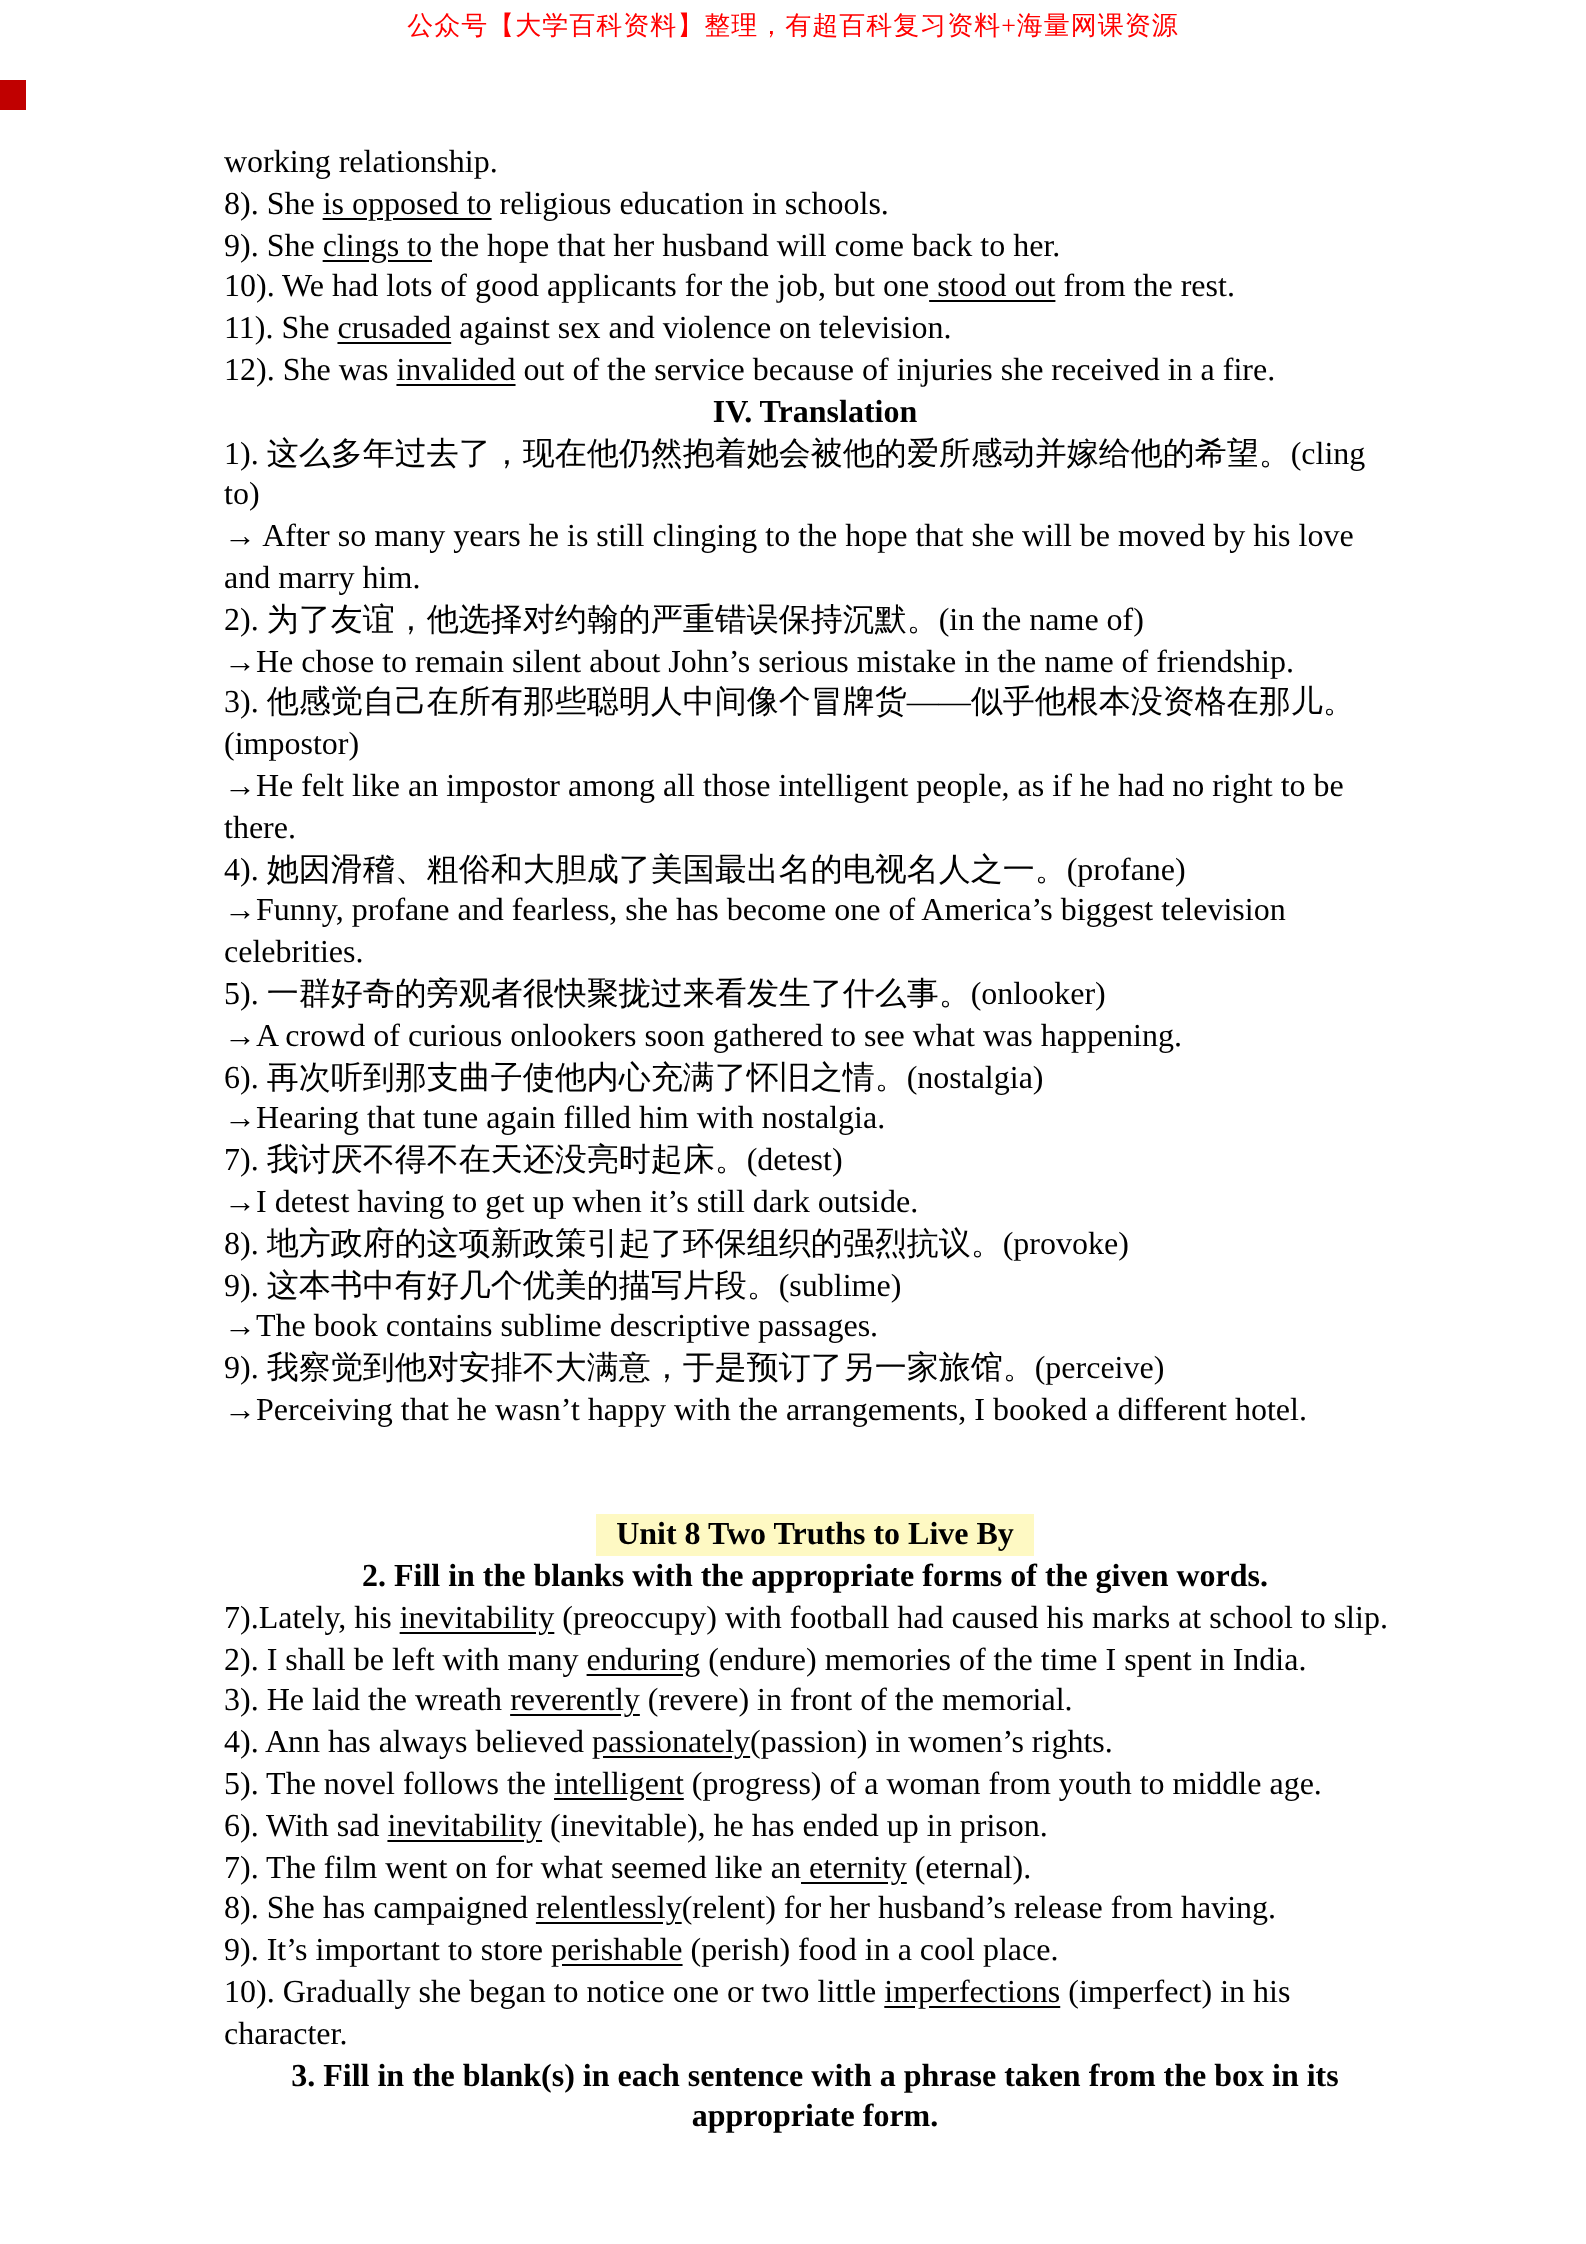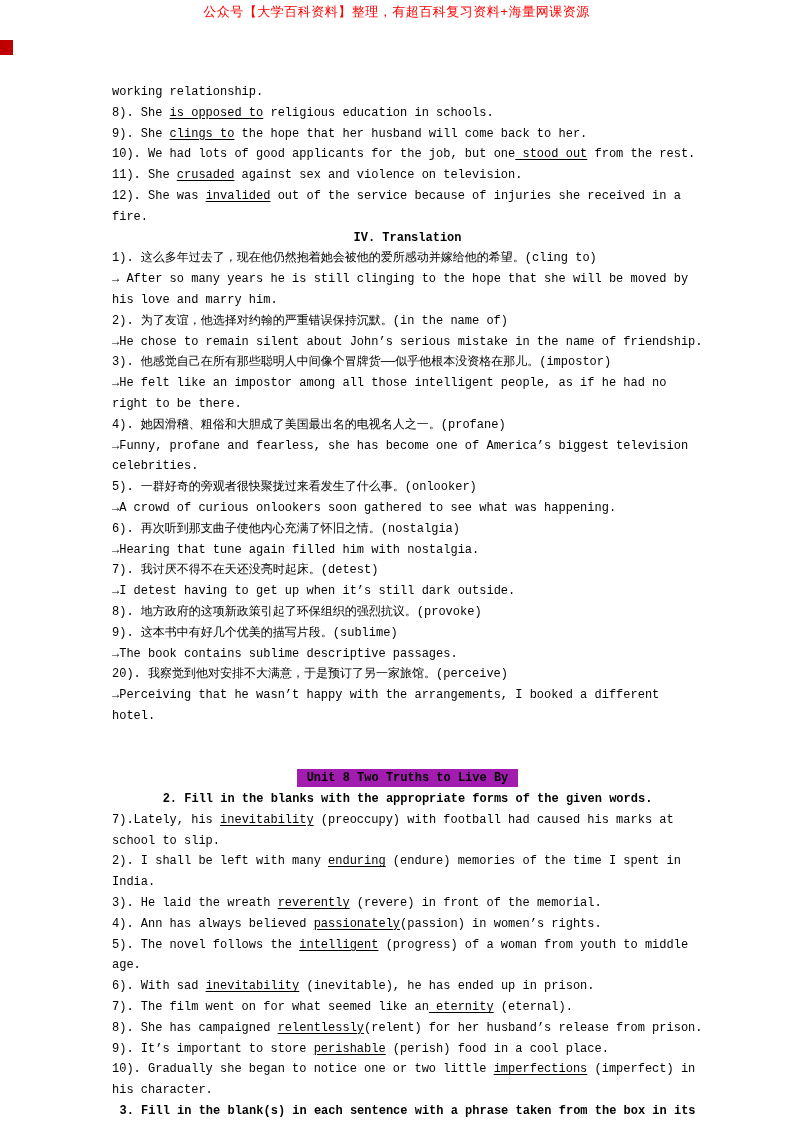--- a/index.html
+++ b/index.html
@@ -2,21 +2,21 @@
 <html><head>
 <meta charset="utf-8">
 <style>
   html, body { margin: 0; padding: 0; background: #ffffff; }
   .page {
     position: relative;
     width: 793px;
     height: 1122px;
     background: #ffffff;
     overflow: hidden;
-    font-family: Liberation Mono, monospace;
+    font-family: Liberation Serif, serif;
     color: #000000;
   }
   .watermark-header {
     position: absolute;
     top: 5px;
     left: 0;
     right: 0;
     text-align: center;
     font-size: 13px;
     line-height: 16px;
@@ -24,24 +24,24 @@
   }
   .red-mark {
     position: absolute;
     left: 0;
     top: 40px;
     width: 13px;
     height: 15px;
   }
   .doc-body {
     position: absolute;
-    top: 82px;
+    top: 72px;
     left: 112px;
     right: 90px;
-    font-size: 12px;
+    font-size: 16px;
     line-height: 20.8px;
   }
   p.line { margin: 0; }
   p.line.b { font-weight: bold; text-align: center; }
   p.line.c { text-align: center; }
   p.line.spacer { min-height: 20.8px; }
   .u { text-decoration: underline; text-underline-offset: 2px; }
   .unit-heading { margin-top: 9px; margin-bottom: 7px; }
   .hl-span { padding: 2px 10px; }
 </style>
@@ -69,31 +69,31 @@
       <p class="line"><span>→Funny, profane and fearless, she has become one of America’s biggest television celebrities.</span></p>
       <p class="line"><span>5). 一群好奇的旁观者很快聚拢过来看发生了什么事。(onlooker)</span></p>
       <p class="line"><span>→A crowd of curious onlookers soon gathered to see what was happening.</span></p>
       <p class="line"><span>6). 再次听到那支曲子使他内心充满了怀旧之情。(nostalgia)</span></p>
       <p class="line"><span>→Hearing that tune again filled him with nostalgia.</span></p>
       <p class="line"><span>7). 我讨厌不得不在天还没亮时起床。(detest)</span></p>
       <p class="line"><span>→I detest having to get up when it’s still dark outside.</span></p>
       <p class="line"><span>8). 地方政府的这项新政策引起了环保组织的强烈抗议。(provoke)</span></p>
       <p class="line"><span>9). 这本书中有好几个优美的描写片段。(sublime)</span></p>
       <p class="line"><span>→The book contains sublime descriptive passages.</span></p>
-      <p class="line"><span>20). 我察觉到他对安排不大满意，于是预订了另一家旅馆。(perceive)</span></p>
+      <p class="line"><span>9). 我察觉到他对安排不大满意，于是预订了另一家旅馆。(perceive)</span></p>
       <p class="line"><span>→Perceiving that he wasn’t happy with the arrangements, I booked a different hotel.</span></p>
       <p class="line spacer">&nbsp;</p>
       <p class="line spacer">&nbsp;</p>
-      <p class="line b c unit-heading"><span class="hl-span" style="background: #a21caf;"><span>Unit 8 Two Truths to Live By</span></span></p>
+      <p class="line b c unit-heading"><span class="hl-span" style="background: #fef9c3;"><span>Unit 8 Two Truths to Live By</span></span></p>
       <p class="line b"><span>2. Fill in the blanks with the appropriate forms of the given words.</span></p>
       <p class="line"><span>7).Lately, his </span><span class="u">inevitability</span><span> (preoccupy) with football had caused his marks at school to slip.</span></p>
       <p class="line"><span>2). I shall be left with many </span><span class="u">enduring</span><span> (endure) memories of the time I spent in India.</span></p>
       <p class="line"><span>3). He laid the wreath </span><span class="u">reverently</span><span> (revere) in front of the memorial.</span></p>
       <p class="line"><span>4). Ann has always believed </span><span class="u">passionately</span><span>(passion) in women’s rights.</span></p>
       <p class="line"><span>5). The novel follows the </span><span class="u">intelligent</span><span> (progress) of a woman from youth to middle age.</span></p>
       <p class="line"><span>6). With sad </span><span class="u">inevitability</span><span> (inevitable), he has ended up in prison.</span></p>
       <p class="line"><span>7). The film went on for what seemed like an</span><span class="u"> eternity</span><span> (eternal).</span></p>
-      <p class="line"><span>8). She has campaigned </span><span class="u">relentlessly</span><span>(relent) for her husband’s release from prison.</span></p>
+      <p class="line"><span>8). She has campaigned </span><span class="u">relentlessly</span><span>(relent) for her husband’s release from having.</span></p>
       <p class="line"><span>9). It’s important to store </span><span class="u">perishable</span><span> (perish) food in a cool place.</span></p>
       <p class="line"><span>10). Gradually she began to notice one or two little </span><span class="u">imperfections</span><span> (imperfect) in his character.</span></p>
       <p class="line b"><span>3. Fill in the blank(s) in each sentence with a phrase taken from the box in its appropriate form.</span></p>
     </div>
 </div>
 
 </body></html>

